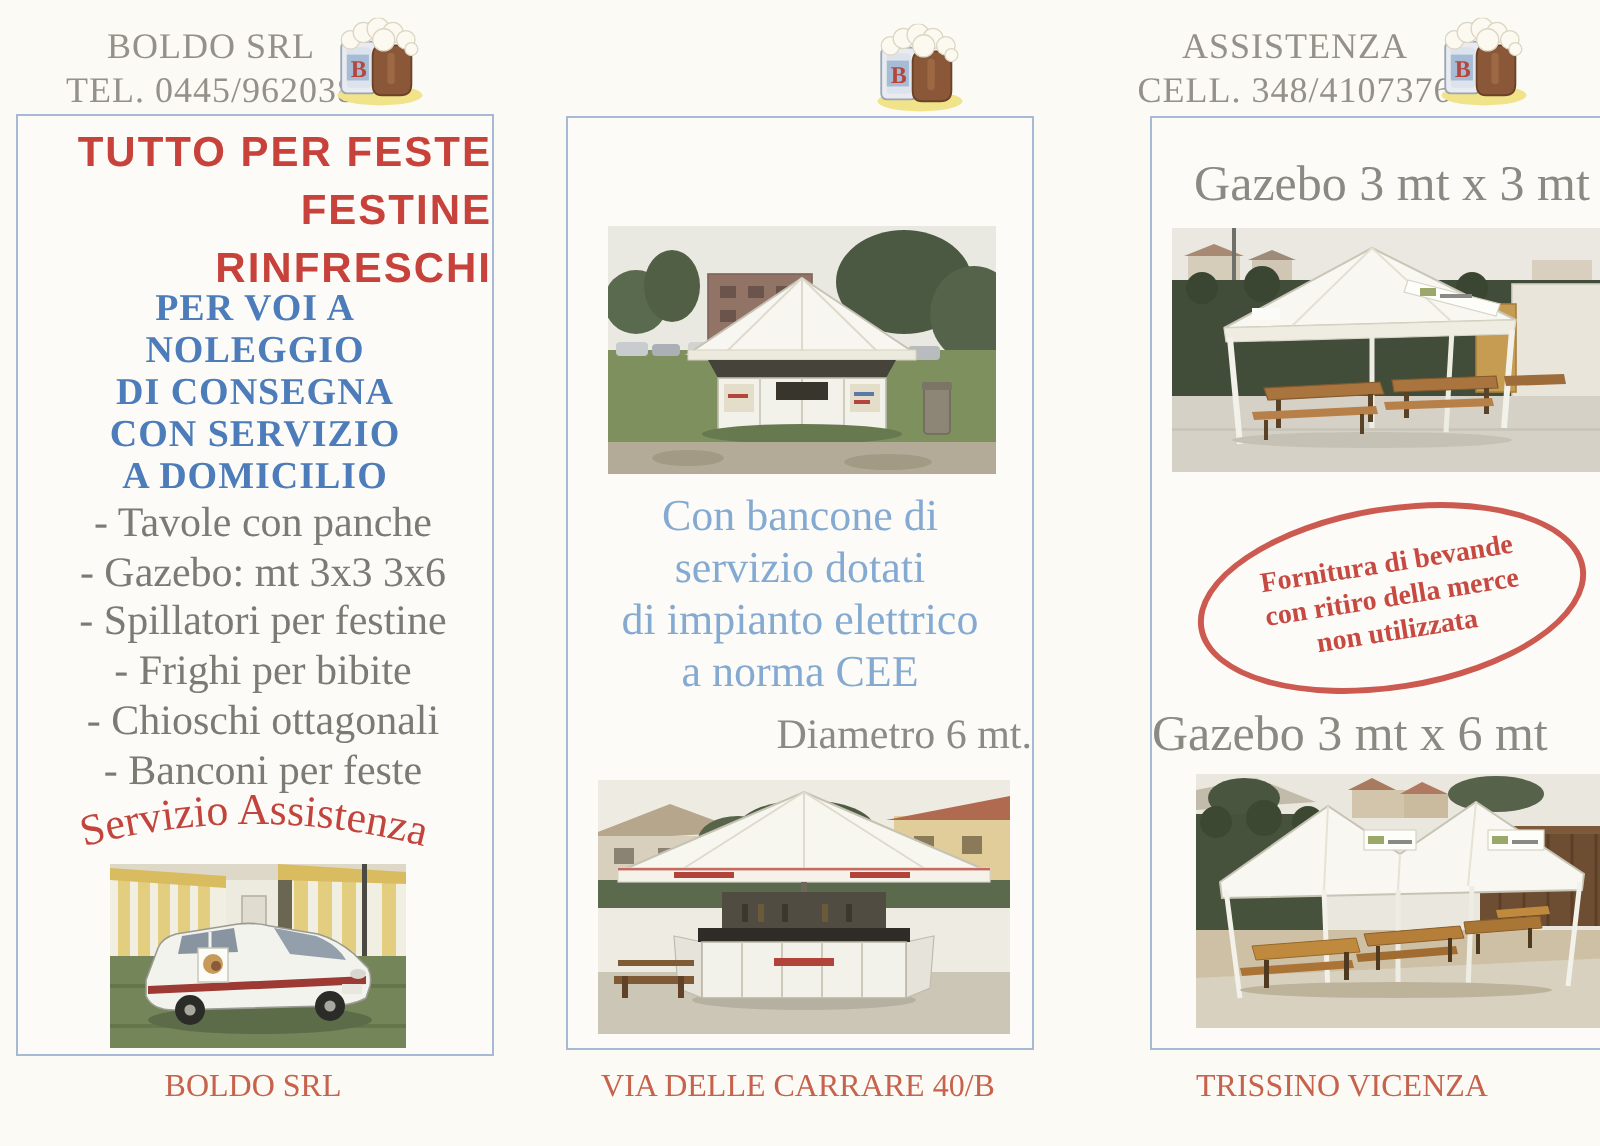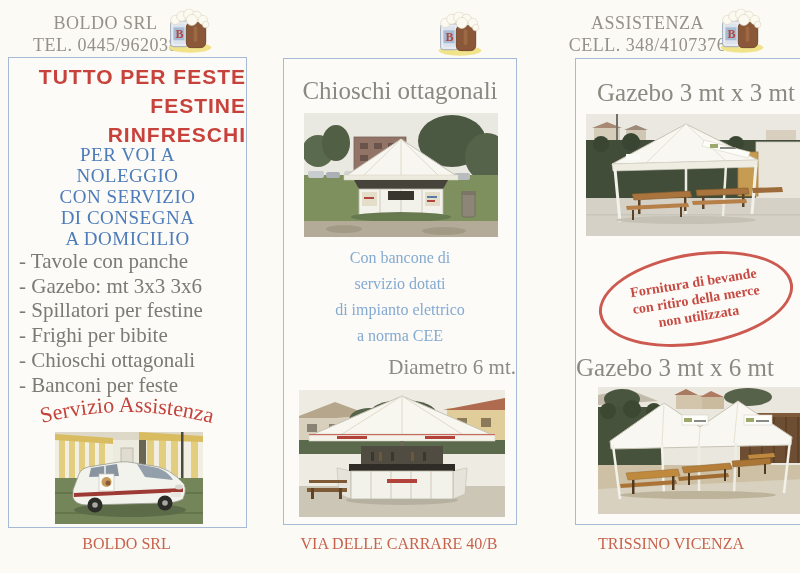--- a/index.html
+++ b/index.html
@@ -10,31 +10,31 @@
   .panel{position:absolute;border:1px solid #a6bad6;background:#fcfbf7;}
   #panel-left{left:8px;top:57px;width:237px;height:469px;}
   #panel-mid{left:283px;top:58px;width:232px;height:465px;}
   #panel-right{left:575px;top:58px;width:240px;height:465px;}
   .ftr{position:absolute;top:535px;text-align:center;font-size:16px;color:#c7624d;}
   
   .lp-title{position:absolute;left:0;top:4px;width:100%;text-align:right;
             font-family:"Liberation Sans",sans-serif;font-weight:bold;font-size:21px;
             line-height:29px;color:#c8423c;letter-spacing:1px;}
   .lp-sub{position:absolute;left:0;top:86px;width:100%;text-align:center;
-          font-weight:normal;font-size:19px;line-height:21px;color:#4d7cba;letter-spacing:.5px;}
-  .lp-list{position:absolute;left:10px;top:191px;width:225px;text-align:left;
+          font-weight:bold;font-size:19px;line-height:21px;color:#4d7cba;letter-spacing:.5px;}
+  .lp-list{position:absolute;left:10px;top:191px;width:225px;text-align:center;
            font-size:21px;line-height:24.7px;color:#7b7b74;}
   .lp-arc{position:absolute;left:4px;top:334px;}
   .lp-photo{position:absolute;left:46px;top:374px;}
   
   .mp-title{position:absolute;left:0;top:18px;width:100%;text-align:center;
             font-size:25px;color:#8a8a82;}
   .mp-photo1{position:absolute;left:20px;top:54px;}
   .mp-body{position:absolute;left:0;top:186px;width:100%;text-align:center;
-           font-size:16px;line-height:26px;color:#84aad2;}
+           font-size:22px;line-height:26px;color:#84aad2;}
   .mp-diam{position:absolute;left:0;top:296px;width:100%;text-align:right;
            font-size:21px;color:#8b8b85;}
   .mp-photo2{position:absolute;left:15px;top:331px;}
   
   .rp-title1{position:absolute;left:0;top:20px;width:100%;text-align:center;font-size:25px;color:#8a8a82;}
   .rp-photo1{position:absolute;left:10px;top:55px;}
   .stamp{position:absolute;left:22px;top:194px;width:190px;height:86px;border:3px solid #cd5a50;
          border-radius:50%;transform:rotate(-9deg);display:flex;flex-direction:column;
          justify-content:center;text-align:center;}
   .stamp div{font-weight:bold;font-size:14px;line-height:17px;color:#c74a42;}
@@ -86,22 +86,22 @@
 
 <div class="panel" id="panel-left">
   <div class="lp-title">
     <div>TUTTO PER FESTE</div>
     <div>FESTINE</div>
     <div>RINFRESCHI</div>
   </div>
   <div class="lp-sub">
     <div>PER VOI A</div>
     <div>NOLEGGIO</div>
+    <div>DI CONSEGNA</div>
     <div>CON SERVIZIO</div>
-    <div>DI CONSEGNA</div>
     <div>A DOMICILIO</div>
   </div>
   <div class="lp-list">
     <div>- Tavole con panche</div>
     <div>- Gazebo: mt 3x3 3x6</div>
     <div>- Spillatori per festine</div>
     <div>- Frighi per bibite</div>
     <div>- Chioschi ottagonali</div>
     <div>- Banconi per feste</div>
   </div>
@@ -146,21 +146,20 @@
     <circle cx="40" cy="73" r="7.5" fill="#2b2b28"></circle>
       <circle cx="40" cy="73" r="2.8" fill="#a8a8a0"></circle>
     <circle cx="110" cy="71" r="7.5" fill="#2b2b28"></circle>
       <circle cx="110" cy="71" r="2.8" fill="#a8a8a0"></circle>
     <ellipse cx="124" cy="55" rx="4" ry="2.5" fill="#d8d8d0"></ellipse>
     <rect x="116" y="60" width="10" height="5" fill="#e8e8e0"></rect>
   </svg>
 </div>
 
 <div class="panel" id="panel-mid">
-  <div class="mp-title">Chioschi ottagonali</div>
 
   <svg class="mp-photo1" width="194" height="124" viewBox="0 0 194 124">
     <rect width="194" height="124" fill="#eae9e1"></rect>
     <ellipse cx="14" cy="38" rx="16" ry="16" fill="#5a6a4e"></ellipse>
     <ellipse cx="32" cy="30" rx="14" ry="18" fill="#516044"></ellipse>
     <rect x="50" y="24" width="52" height="40" fill="#927467" stroke="#7d625a" stroke-width="0.8"></rect>
     <rect x="56" y="30" width="8" height="6" fill="#6b544c"></rect>
       <rect x="70" y="30" width="8" height="6" fill="#6b544c"></rect>
     <rect x="84" y="30" width="8" height="6" fill="#6b544c"></rect>
       <rect x="56" y="42" width="8" height="6" fill="#6b544c"></rect>

